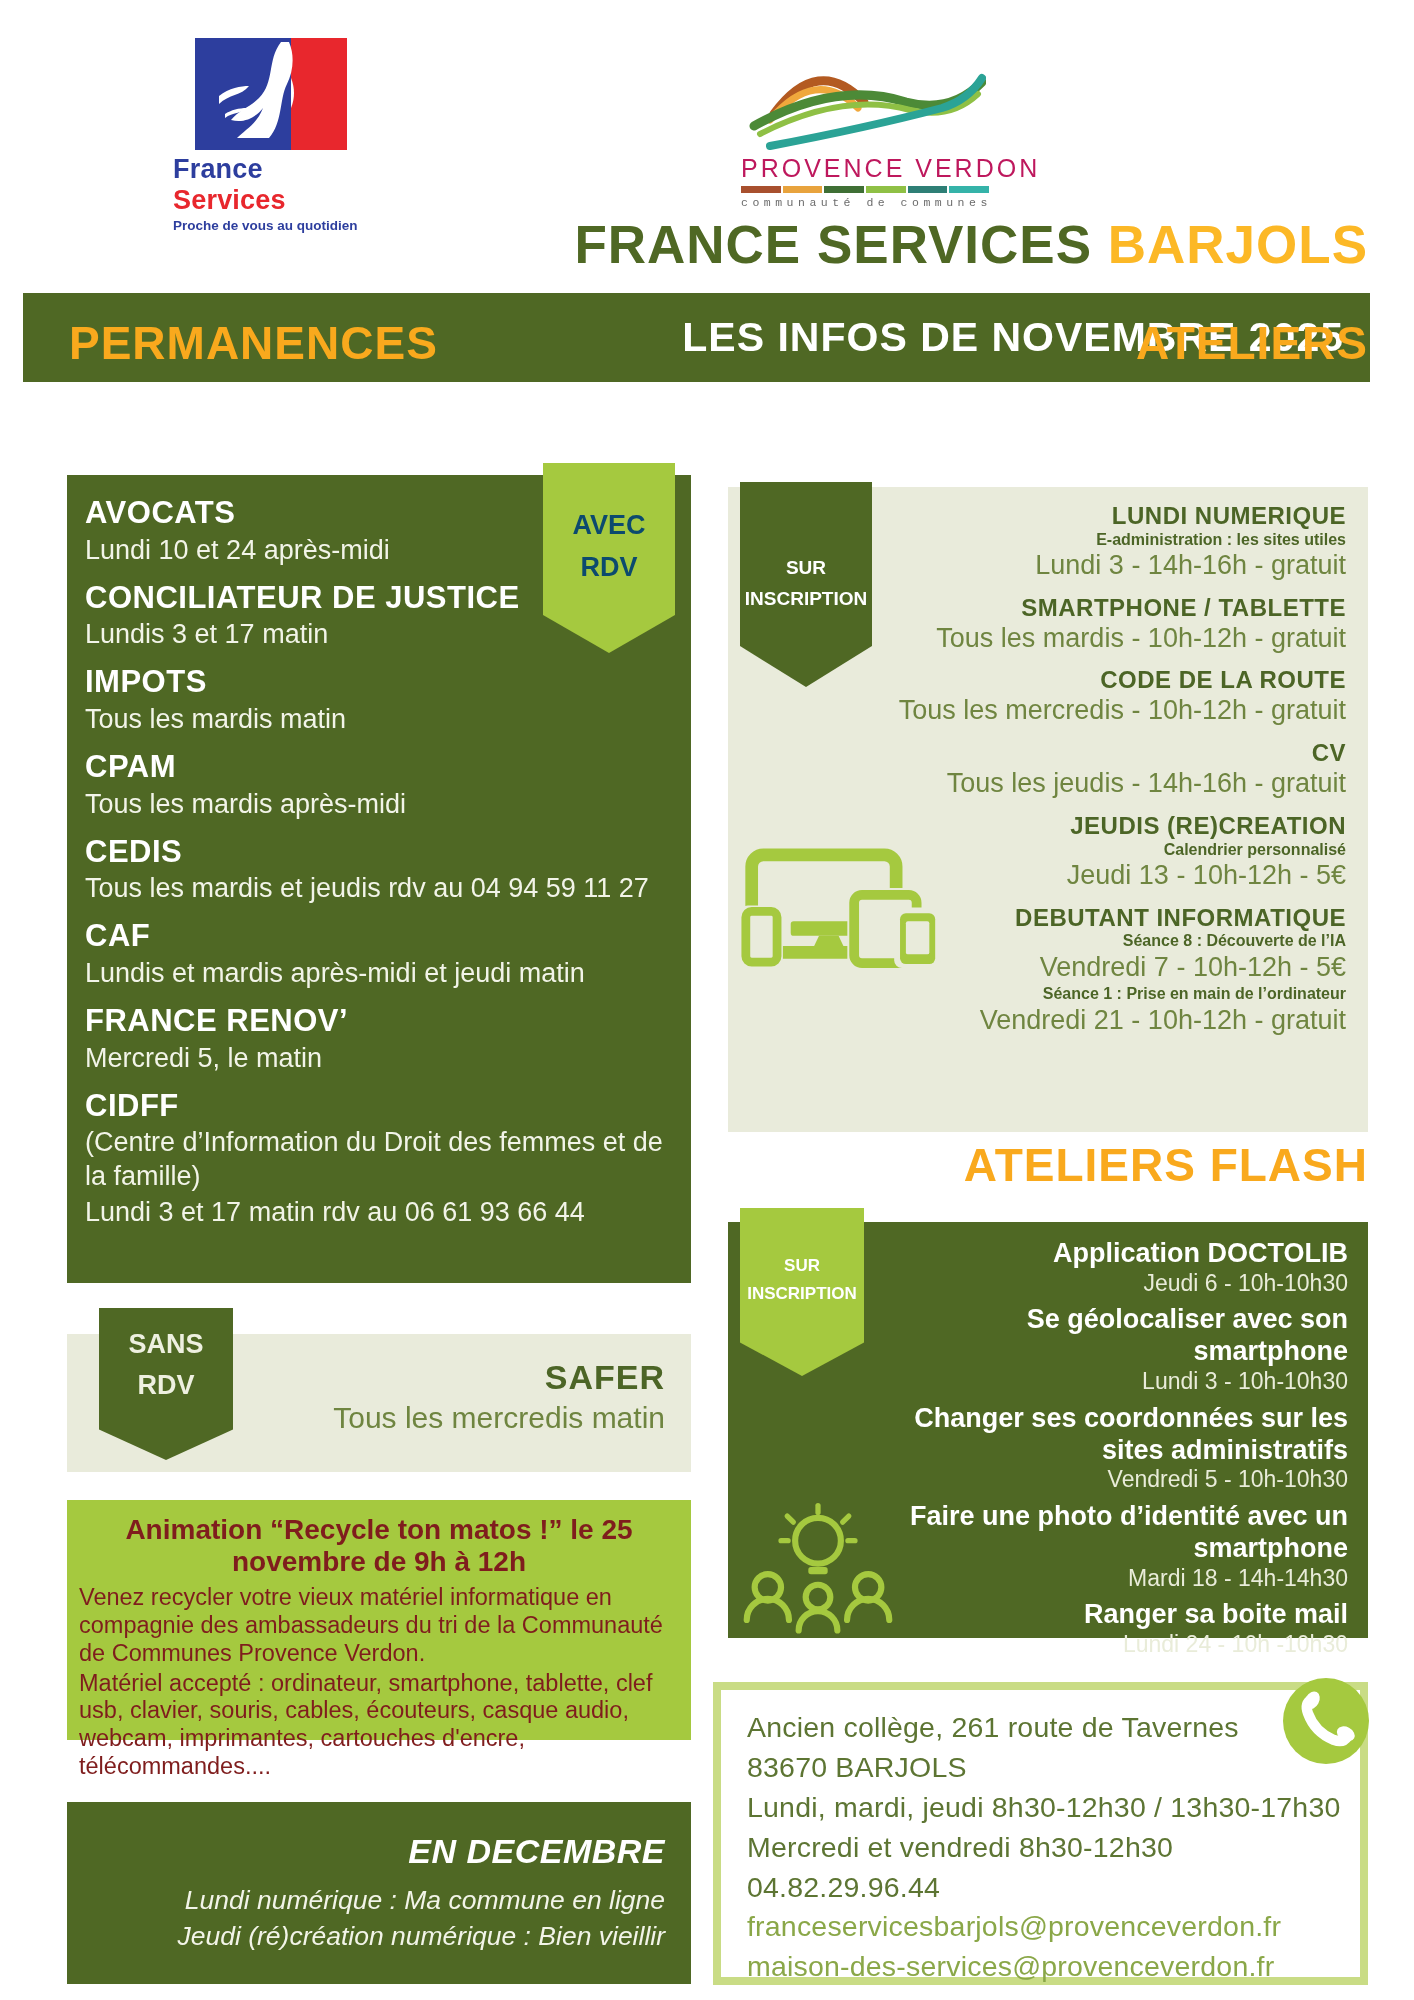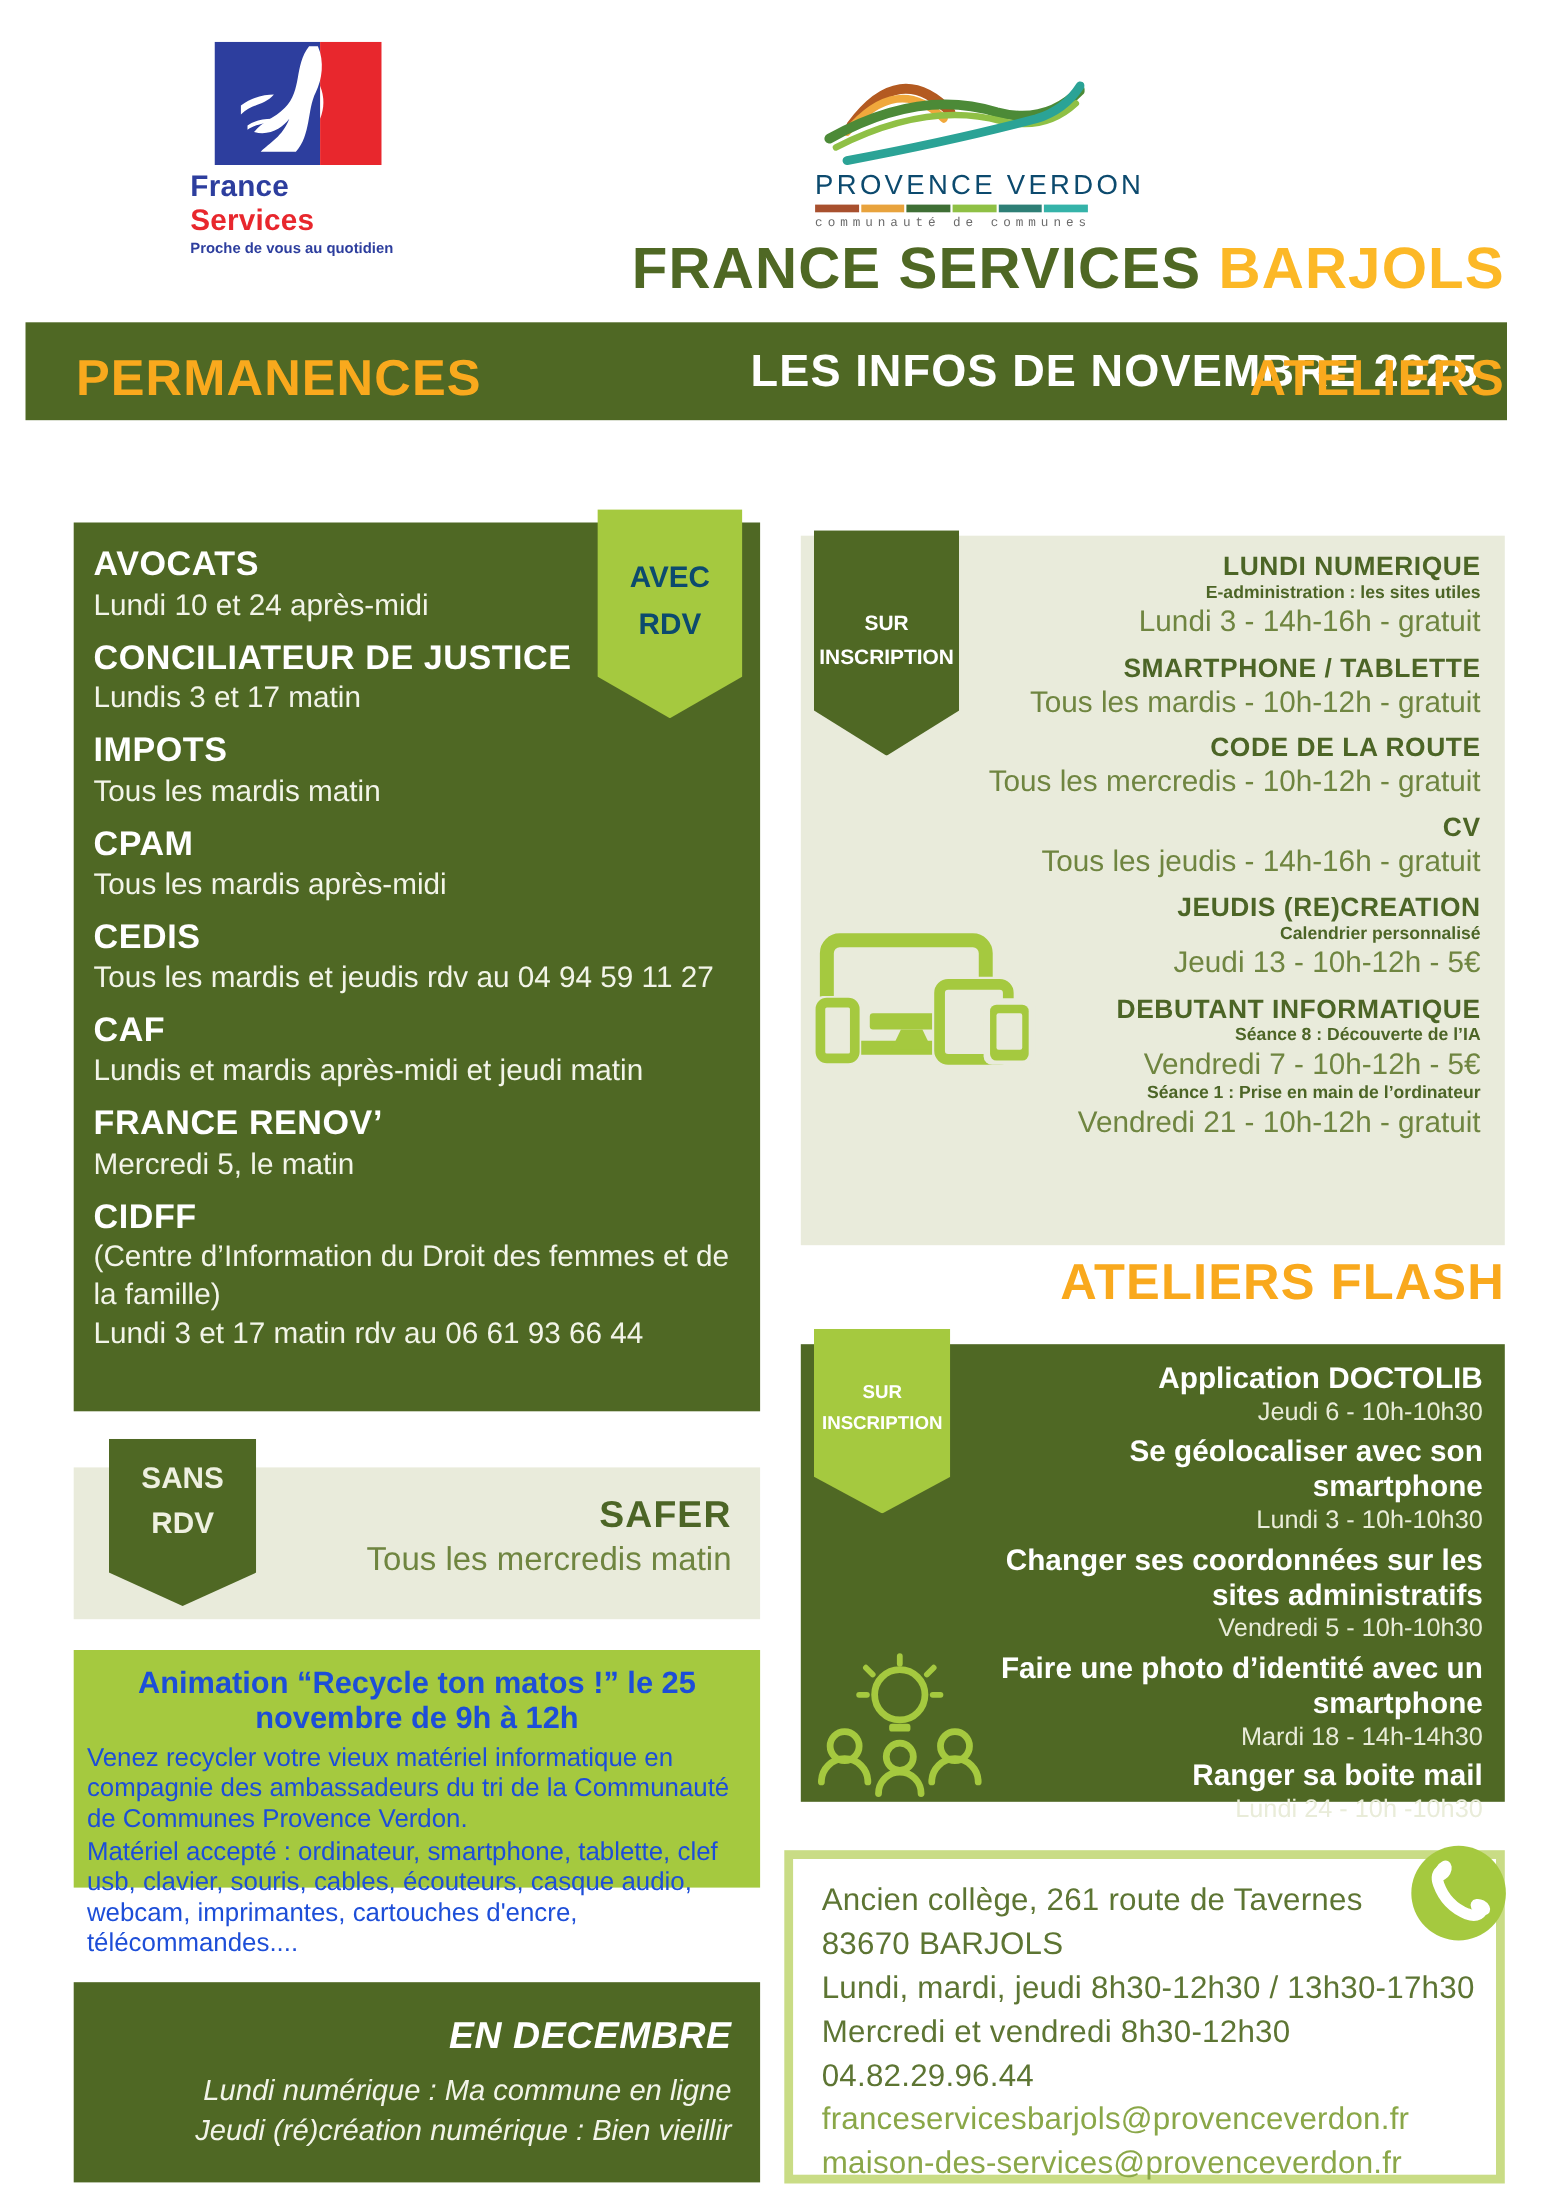--- a/index.html
+++ b/index.html
@@ -20,21 +20,21 @@
   
   .fs-logo{position:absolute;left:150px;top:38px;width:210px;text-align:left;}
   .fs-logo .flag{width:152px;height:112px;display:block;margin-left:22px;}
   .fs-logo .fs-name{font-size:27px;font-weight:bold;margin-top:4px;letter-spacing:.2px;}
   .fs-logo .fs-name .blue{color:var(--fs-blue);}
   .fs-logo .fs-name .red{color:var(--fs-red);}
   .fs-logo .fs-tag{font-size:13.5px;color:var(--fs-blue);font-weight:bold;margin-top:2px;}
 
   .pv-logo{position:absolute;left:718px;top:48px;width:250px;text-align:center;}
   .pv-logo svg{display:block;margin:0 auto;}
-  .pv-name{font-size:25px;color:#0c4a6e;letter-spacing:3px;margin-top:2px;white-space:nowrap;}
+  .pv-name{font-size:25px;color:#be185d;letter-spacing:3px;margin-top:2px;white-space:nowrap;}
   .pv-bars{display:flex;height:7px;margin-top:3px;}
   .pv-bars div{flex:1;margin-right:2px;}
   .pv-sub{font-size:11.5px;color:#6c6c6c;letter-spacing:4.5px;margin-top:3px;white-space:nowrap;font-family:Liberation Mono, monospace;}
 
   
   .main-title{position:absolute;right:69px;top:214px;font-size:53px;font-weight:bold;letter-spacing:1px;white-space:nowrap;}
   .main-title .green{color:var(--dg);}
   .main-title .orange{color:var(--gold);}
   .banner{position:absolute;left:0;top:293px;width:1347px;height:89px;background:var(--dg);
           color:#fff;font-size:41px;font-weight:bold;text-align:right;line-height:89px;
@@ -81,22 +81,22 @@
   .flash-title{color:#fff;font-weight:bold;font-size:27px;line-height:1.18;}
   .flash-date{color:#e9ecd9;font-size:23px;line-height:1.2;}
 
   
   .safer-box{position:absolute;left:44px;top:1334px;width:624px;height:138px;background:var(--beige);
              padding:24px 26px 0 190px;text-align:right;}
   .safer-title{color:#4c6526;font-weight:bold;font-size:34px;letter-spacing:1px;}
   .safer-detail{color:#6f8540;font-size:30px;margin-top:4px;}
 
   
-  .anim-box{position:absolute;left:44px;top:1500px;width:624px;height:216px;background:var(--lg);
-            color:#1d4ed8;padding:14px 12px 0 12px;}
+  .anim-box{position:absolute;left:44px;top:1500px;width:624px;height:240px;background:var(--lg);
+            color:#7f1d1d;padding:14px 12px 0 12px;}
   .anim-title{font-weight:bold;font-size:28px;text-align:center;line-height:1.15;margin-bottom:6px;}
   .anim-body{font-size:23.5px;line-height:1.18;}
   .anim-body + .anim-body{margin-top:2px;}
 
   
   .dec-box{position:absolute;left:44px;top:1802px;width:624px;height:182px;background:var(--dg);
            padding:30px 26px 0 0;text-align:right;color:#fff;font-style:italic;}
   .dec-title{font-weight:bold;font-size:34px;letter-spacing:.5px;margin-bottom:12px;}
   .dec-line{font-size:26.5px;line-height:1.35;color:#f2f4e8;}
 

